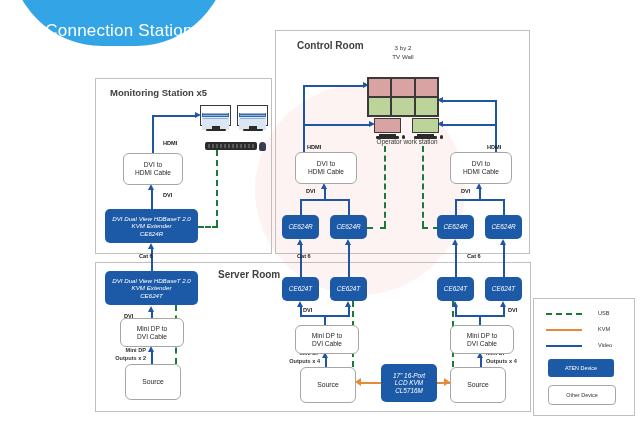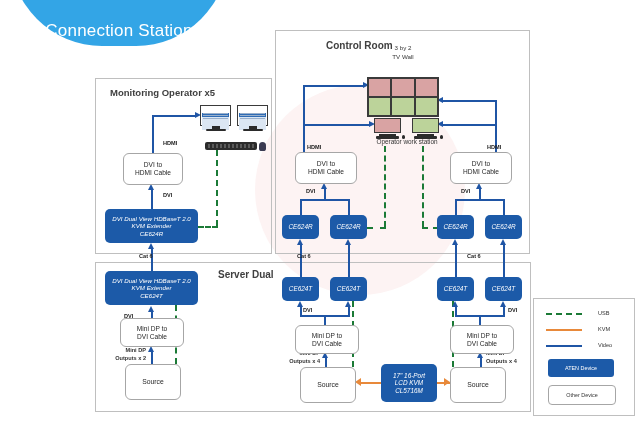--- a/index.html
+++ b/index.html
@@ -108,23 +108,23 @@
 <div id="watermark"></div>
 
 <div id="banner">
   <span id="banner-title">Connection Station</span>
 </div>
 
 <div class="room" id="room-control"></div>
 <div class="room" id="room-monitor"></div>
 <div class="room" id="room-server"></div>
 
-<div class="room-title" style="left:297px;top:40px;font-size:10px;margin-left:29px;">Control Room</div>
-<div class="room-title" style="left:110px;top:87px;font-size:9.5px;">Monitoring Operator x5</div>
-<div class="room-title" style="left:218px;top:269px;font-size:10px;">Server Dual</div>
+<div class="room-title" style="left:297px;top:40px;font-size:10px;">Control Room</div>
+<div class="room-title" style="left:110px;top:87px;font-size:9.5px;">Monitoring Station x5</div>
+<div class="room-title" style="left:218px;top:269px;font-size:10px;">Server Room</div>
 
 <div class="lbl-n" style="left:372px;top:44px;width:62px;">3 by 2</div>
 <div class="lbl-n" style="left:372px;top:53px;width:62px;">TV Wall</div>
 
 <div id="tvwall">
   <div style="background:#d9a3a3"></div>
   <div style="background:#d9a3a3"></div>
   <div style="background:#d9a3a3"></div>
   <div style="background:#bcd39a"></div>
   <div style="background:#bcd39a"></div>

